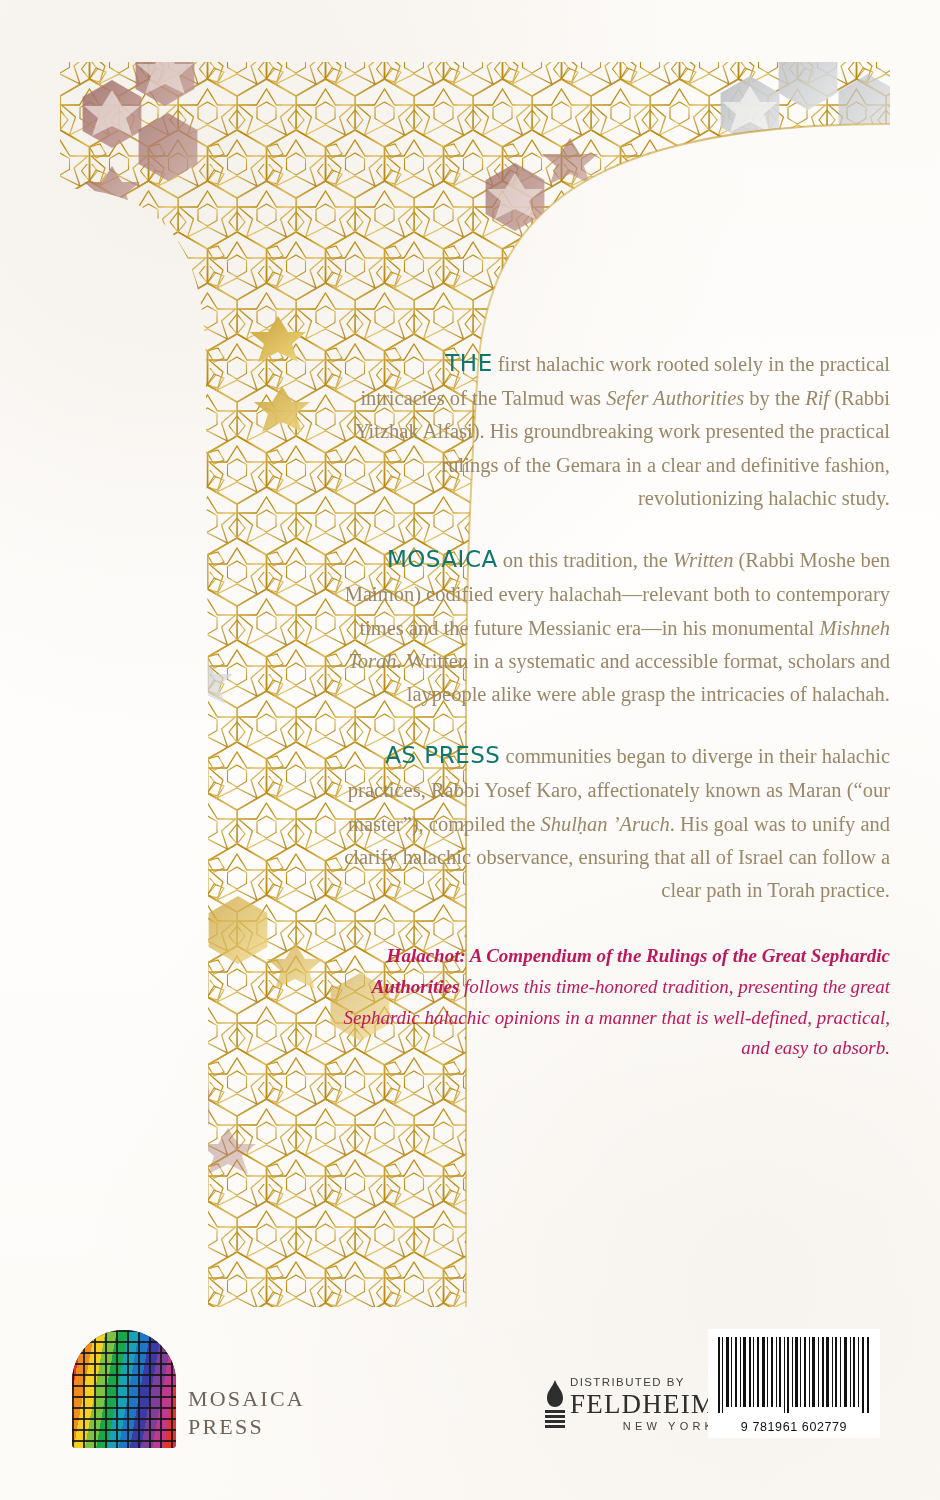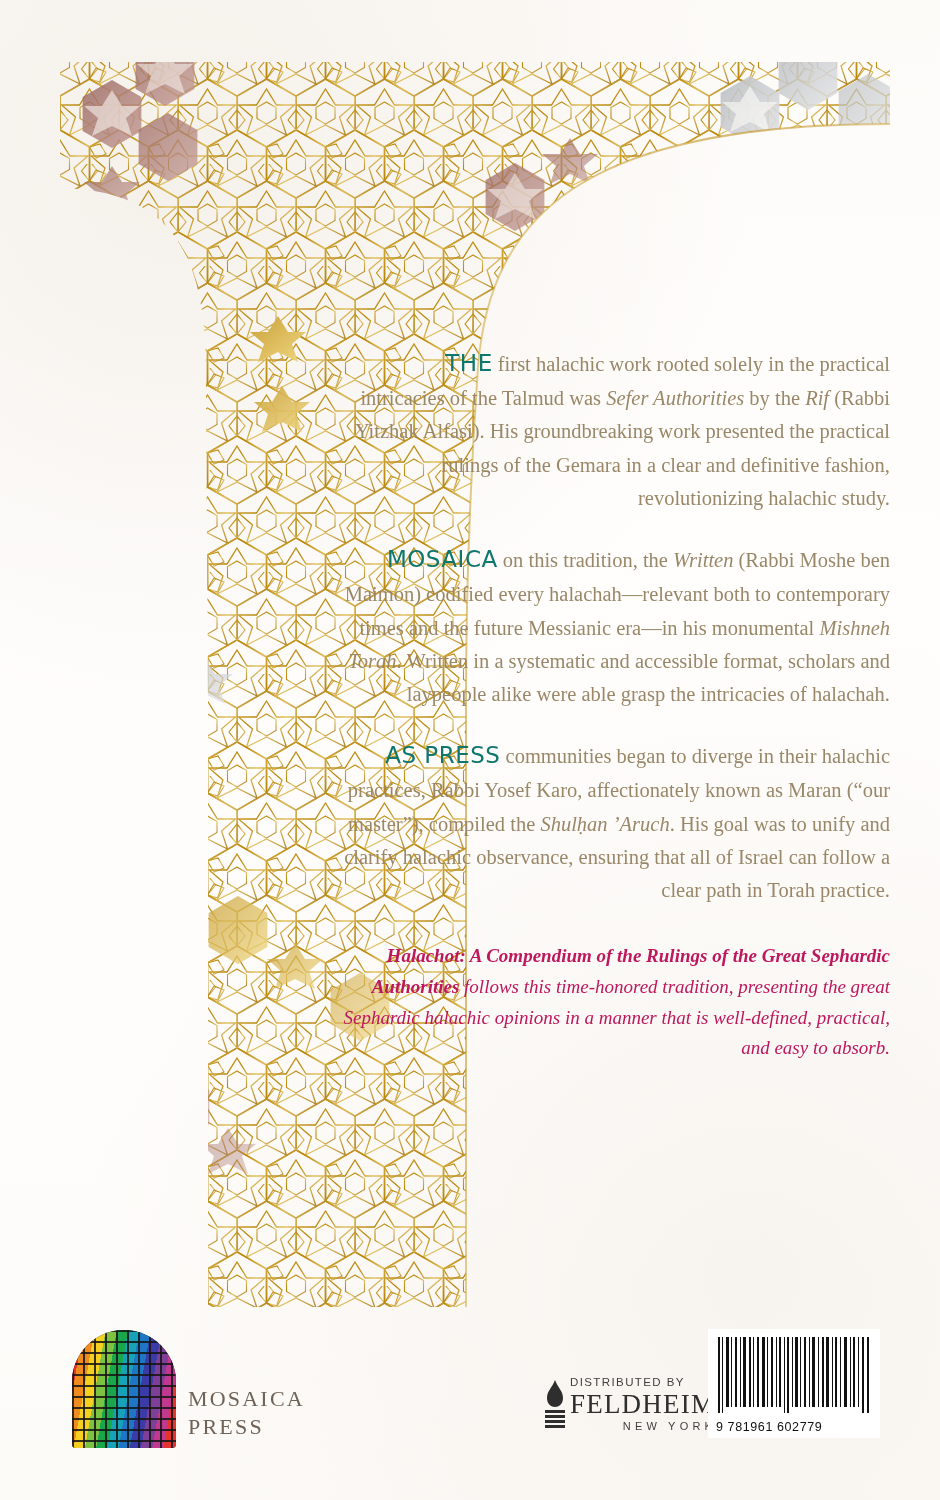--- a/index.html
+++ b/index.html
@@ -195,20 +195,21 @@
     background: #fff;
     padding: 8px 8px 4px 8px;
     box-sizing: border-box;
   }
   .barcode .bars { height: 76px; width: 100%; }
   .barcode .isbn {
     font-family: "Liberation Sans", sans-serif;
     font-size: 12.5px;
     letter-spacing: .6px;
     color: #111;
+    text-align: center;
     margin-top: 3px;
     white-space: nowrap;
   }
 </style>
 </head>
 <body>
 
 <div class="page">
   <div class="paper-texture"></div>
 

